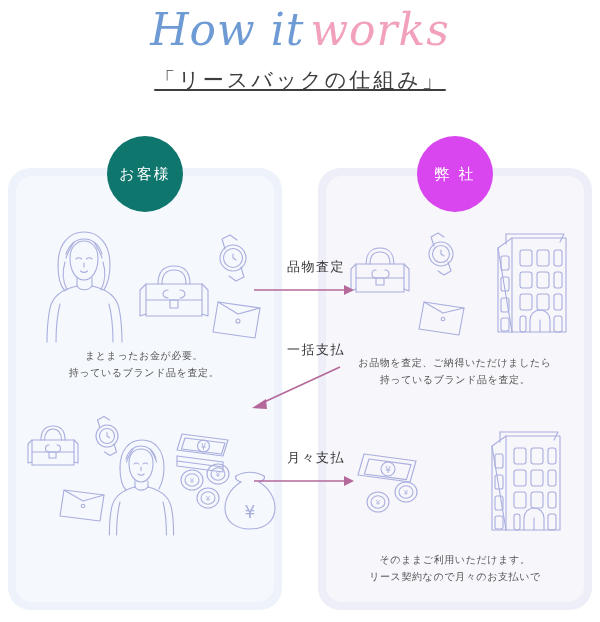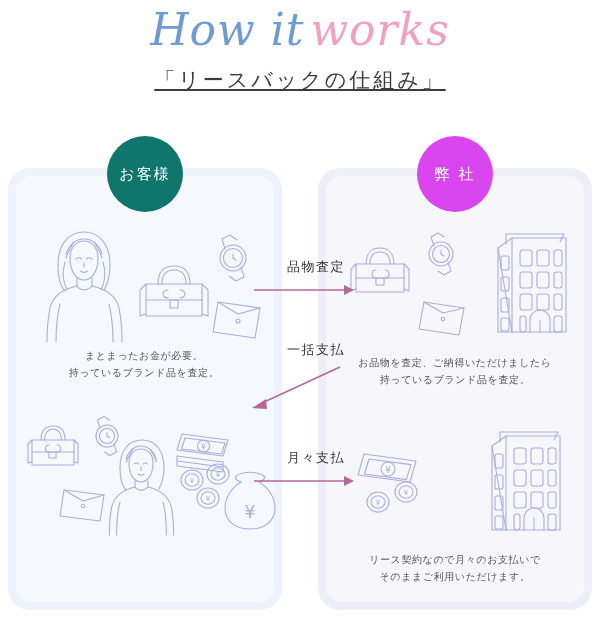--- a/index.html
+++ b/index.html
@@ -384,22 +384,22 @@
       <path d="M182 94v12"></path>
       <rect x="196" y="90" width="8" height="16" rx="2.5"></rect>
       <rect x="162" y="90" width="6" height="16" rx="2.5"></rect>
       <rect x="143" y="30" width="8" height="14" rx="2"></rect>
       <rect x="143" y="51" width="8" height="14" rx="2"></rect>
       <rect x="143" y="72" width="8" height="14" rx="2"></rect>
       <rect x="143" y="92" width="8" height="13" rx="2"></rect>
     </svg>
   </div>
   <div class="caption" style="left:325px; top:552px;">
+    <div>そのままご利用いただけます。</div>
     <div>リース契約なので月々のお支払いで</div>
-    <div>そのままご利用いただけます。</div>
   </div>
 
   <div class="flow" id="flow-appraisal">
     <div class="flow-label">品物査定</div>
     <svg class="flow-arrow" width="120" height="24" viewBox="0 0 120 24">
       <line x1="14" y1="14" x2="104" y2="14" stroke="#b4699a" stroke-width="1.6"></line>
       <path d="M104 9l10 5-10 5z" fill="#b4699a"></path>
     </svg>
   </div>
 

